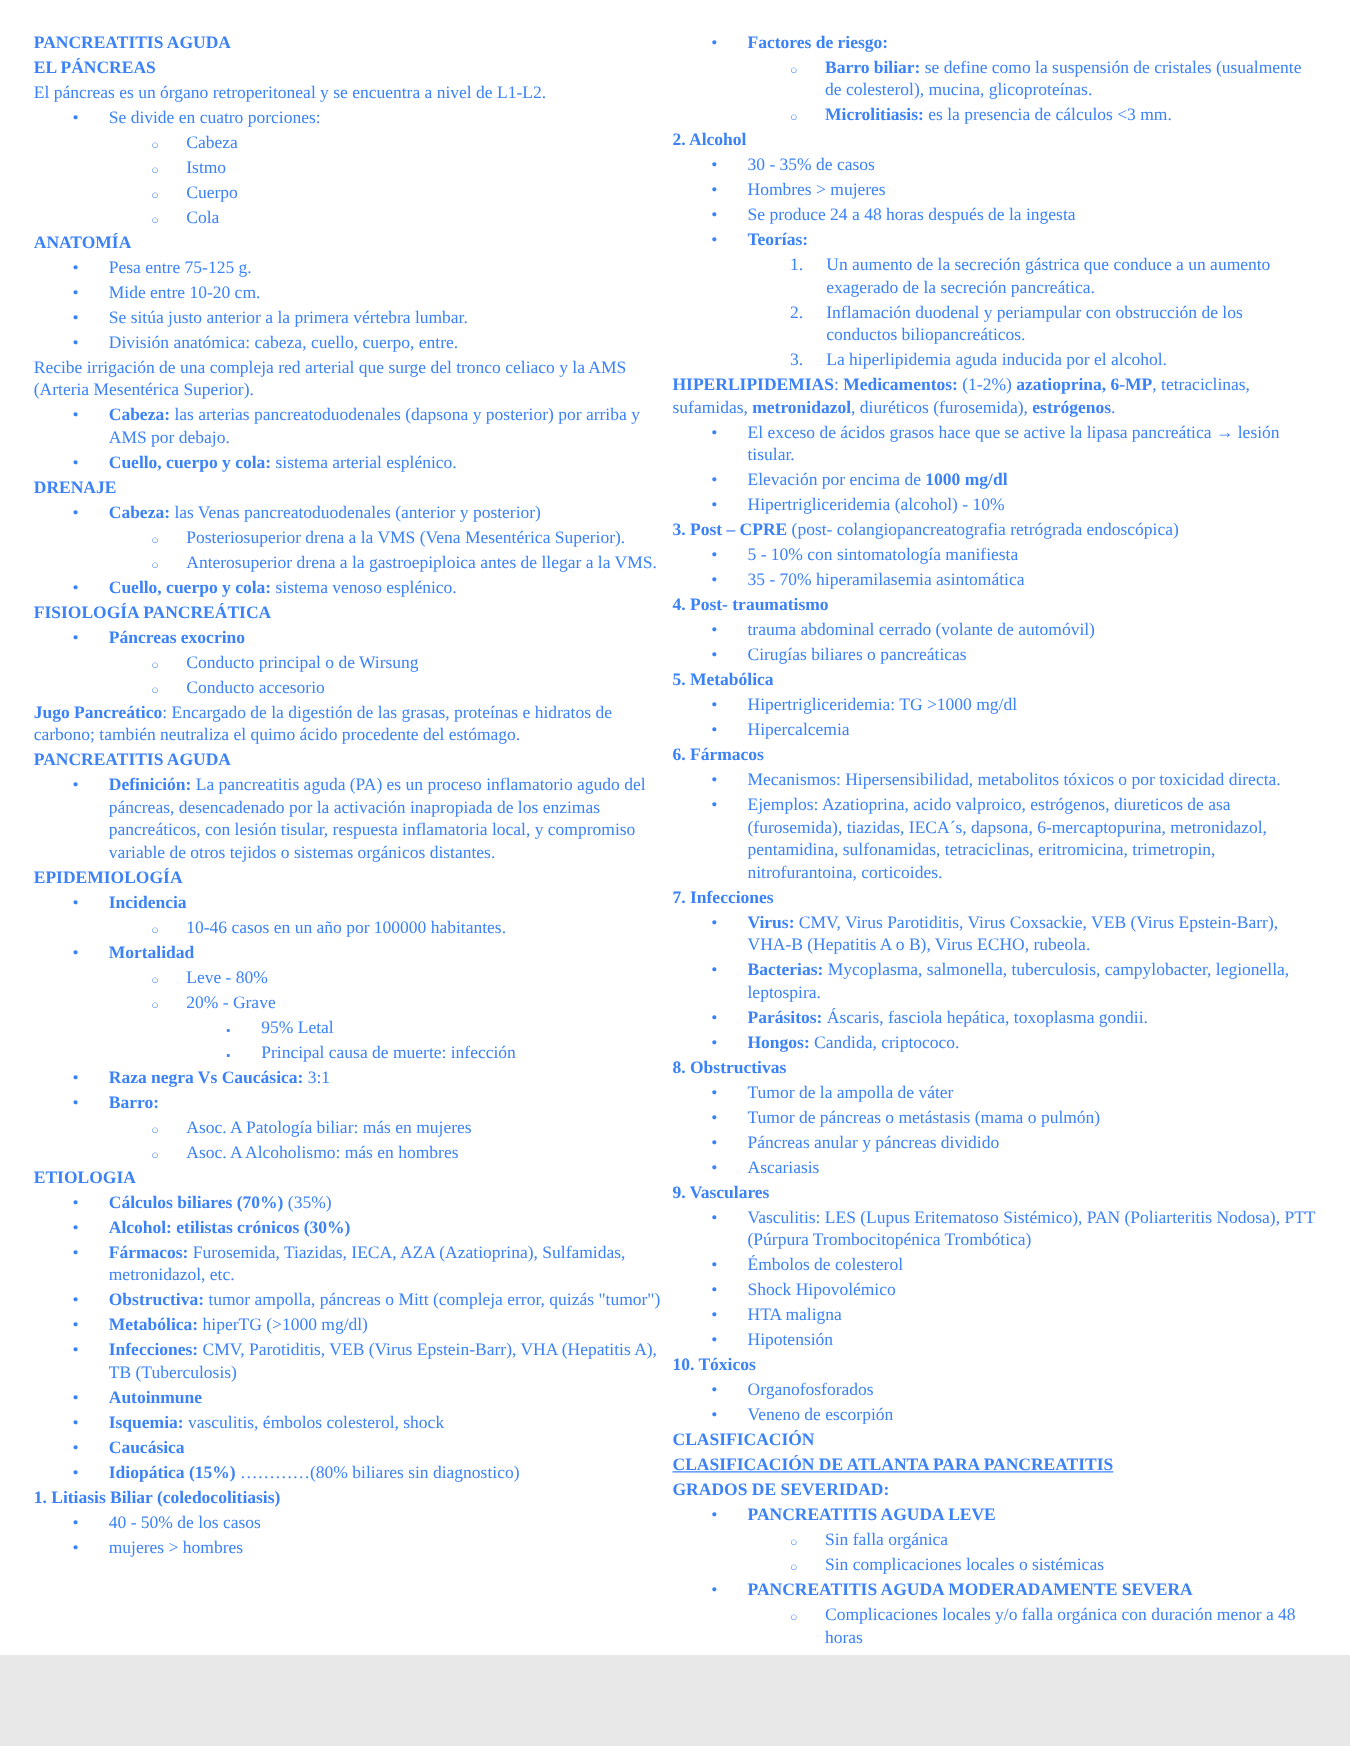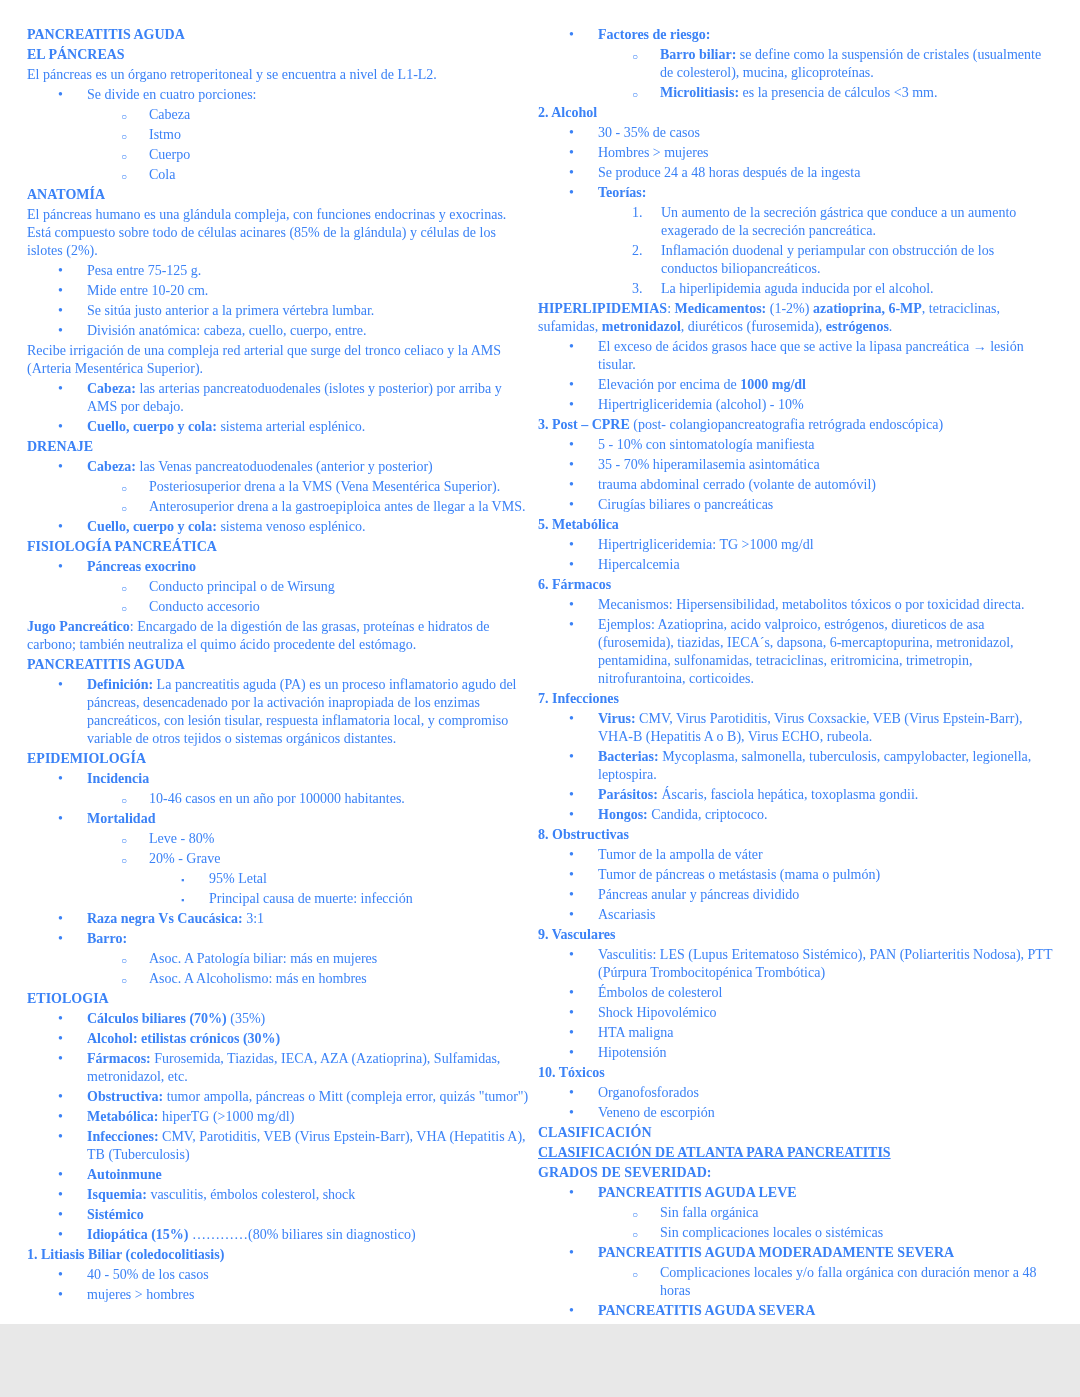--- a/index.html
+++ b/index.html
@@ -34,27 +34,26 @@
   <div class="col col-left">
       <div class="blk h"><span class="bold">PANCREATITIS AGUDA</span></div>
       <div class="blk h"><span class="bold">EL PÁNCREAS</span></div>
       <div class="blk p"><span>El páncreas es un órgano retroperitoneal y se encuentra a nivel de L1-L2.</span></div>
       <div class="blk b1"><span class="marker m-b1">•</span><span>Se divide en cuatro porciones:</span></div>
       <div class="blk b2"><span class="marker m-b2">○</span><span>Cabeza</span></div>
       <div class="blk b2"><span class="marker m-b2">○</span><span>Istmo</span></div>
       <div class="blk b2"><span class="marker m-b2">○</span><span>Cuerpo</span></div>
       <div class="blk b2"><span class="marker m-b2">○</span><span>Cola</span></div>
       <div class="blk h"><span class="bold">ANATOMÍA</span></div>
-      <div class="blk p"><span>El páncreas humano es una glándula compleja, con funciones endocrinas y exocrinas. Está compuesto sobre todo de células acinares (85% de la glándula) y células de los islotes (2%).</span></div>
       <div class="blk b1"><span class="marker m-b1">•</span><span>Pesa entre 75-125 g.</span></div>
       <div class="blk b1"><span class="marker m-b1">•</span><span>Mide entre 10-20 cm.</span></div>
       <div class="blk b1"><span class="marker m-b1">•</span><span>Se sitúa justo anterior a la primera vértebra lumbar.</span></div>
       <div class="blk b1"><span class="marker m-b1">•</span><span>División anatómica: cabeza, cuello, cuerpo, entre.</span></div>
       <div class="blk p"><span>Recibe irrigación de una compleja red arterial que surge del tronco celiaco y la AMS (Arteria Mesentérica Superior).</span></div>
-      <div class="blk b1"><span class="marker m-b1">•</span><span class="bold">Cabeza:</span><span> las arterias pancreatoduodenales (islotes y posterior) por arriba y AMS por debajo.</span></div>
+      <div class="blk b1"><span class="marker m-b1">•</span><span class="bold">Cabeza:</span><span> las arterias pancreatoduodenales (dapsona y posterior) por arriba y AMS por debajo.</span></div>
       <div class="blk b1"><span class="marker m-b1">•</span><span class="bold">Cuello, cuerpo y cola:</span><span> sistema arterial esplénico.</span></div>
       <div class="blk h"><span class="bold">DRENAJE</span></div>
       <div class="blk b1"><span class="marker m-b1">•</span><span class="bold">Cabeza:</span><span> las Venas pancreatoduodenales (anterior y posterior)</span></div>
       <div class="blk b2"><span class="marker m-b2">○</span><span>Posteriosuperior drena a la VMS (Vena Mesentérica Superior).</span></div>
       <div class="blk b2"><span class="marker m-b2">○</span><span>Anterosuperior drena a la gastroepiploica antes de llegar a la VMS.</span></div>
       <div class="blk b1"><span class="marker m-b1">•</span><span class="bold">Cuello, cuerpo y cola:</span><span> sistema venoso esplénico.</span></div>
       <div class="blk h"><span class="bold">FISIOLOGÍA PANCREÁTICA</span></div>
       <div class="blk b1"><span class="marker m-b1">•</span><span class="bold">Páncreas exocrino</span></div>
       <div class="blk b2"><span class="marker m-b2">○</span><span>Conducto principal o de Wirsung</span></div>
       <div class="blk b2"><span class="marker m-b2">○</span><span>Conducto accesorio</span></div>
@@ -75,21 +74,21 @@
       <div class="blk b2"><span class="marker m-b2">○</span><span>Asoc. A Alcoholismo: más en hombres</span></div>
       <div class="blk h"><span class="bold">ETIOLOGIA</span></div>
       <div class="blk b1"><span class="marker m-b1">•</span><span class="bold">Cálculos biliares (70%)</span><span> (35%)</span></div>
       <div class="blk b1"><span class="marker m-b1">•</span><span class="bold">Alcohol: etilistas crónicos (30%)</span></div>
       <div class="blk b1"><span class="marker m-b1">•</span><span class="bold">Fármacos:</span><span> Furosemida, Tiazidas, IECA, AZA (Azatioprina), Sulfamidas, metronidazol, etc.</span></div>
       <div class="blk b1"><span class="marker m-b1">•</span><span class="bold">Obstructiva:</span><span> tumor ampolla, páncreas o Mitt (compleja error, quizás "tumor")</span></div>
       <div class="blk b1"><span class="marker m-b1">•</span><span class="bold">Metabólica:</span><span> hiperTG (&gt;1000 mg/dl)</span></div>
       <div class="blk b1"><span class="marker m-b1">•</span><span class="bold">Infecciones:</span><span> CMV, Parotiditis, VEB (Virus Epstein-Barr), VHA (Hepatitis A), TB (Tuberculosis)</span></div>
       <div class="blk b1"><span class="marker m-b1">•</span><span class="bold">Autoinmune</span></div>
       <div class="blk b1"><span class="marker m-b1">•</span><span class="bold">Isquemia:</span><span> vasculitis, émbolos colesterol, shock</span></div>
-      <div class="blk b1"><span class="marker m-b1">•</span><span class="bold">Sistémico</span></div>
+      <div class="blk b1"><span class="marker m-b1">•</span><span class="bold">Caucásica</span></div>
       <div class="blk b1"><span class="marker m-b1">•</span><span class="bold">Idiopática (15%)</span><span> …………(80% biliares sin diagnostico)</span></div>
       <div class="blk h"><span class="bold">1. Litiasis Biliar (coledocolitiasis)</span></div>
       <div class="blk b1"><span class="marker m-b1">•</span><span>40 - 50% de los casos</span></div>
       <div class="blk b1"><span class="marker m-b1">•</span><span>mujeres &gt; hombres</span></div>
     </div>
   <div class="col col-right">
       <div class="blk b1"><span class="marker m-b1">•</span><span class="bold">Factores de riesgo:</span></div>
       <div class="blk b2"><span class="marker m-b2">○</span><span class="bold">Barro biliar:</span><span> se define como la suspensión de cristales (usualmente de colesterol), mucina, glicoproteínas.</span></div>
       <div class="blk b2"><span class="marker m-b2">○</span><span class="bold">Microlitiasis:</span><span> es la presencia de cálculos &lt;3 mm.</span></div>
       <div class="blk h"><span class="bold">2. Alcohol</span></div>
@@ -100,20 +99,21 @@
       <div class="blk n2"><span class="marker m-n2">1.</span><span>Un aumento de la secreción gástrica que conduce a un aumento exagerado de la secreción pancreática.</span></div>
       <div class="blk n2"><span class="marker m-n2">2.</span><span>Inflamación duodenal y periampular con obstrucción de los conductos biliopancreáticos.</span></div>
       <div class="blk n2"><span class="marker m-n2">3.</span><span>La hiperlipidemia aguda inducida por el alcohol.</span></div>
       <div class="blk p"><span class="bold">HIPERLIPIDEMIAS</span><span>: </span><span class="bold">Medicamentos:</span><span> (1-2%) </span><span class="bold">azatioprina, 6-MP</span><span>, tetraciclinas, sufamidas, </span><span class="bold">metronidazol</span><span>, diuréticos (furosemida), </span><span class="bold">estrógenos</span><span>.</span></div>
       <div class="blk b1"><span class="marker m-b1">•</span><span>El exceso de ácidos grasos hace que se active la lipasa pancreática → lesión tisular.</span></div>
       <div class="blk b1"><span class="marker m-b1">•</span><span>Elevación por encima de </span><span class="bold">1000 mg/dl</span></div>
       <div class="blk b1"><span class="marker m-b1">•</span><span>Hipertrigliceridemia (alcohol) - 10%</span></div>
       <div class="blk h"><span class="bold">3. Post – CPRE</span><span> (post- colangiopancreatografia retrógrada endoscópica)</span></div>
       <div class="blk b1"><span class="marker m-b1">•</span><span>5 - 10% con sintomatología manifiesta</span></div>
       <div class="blk b1"><span class="marker m-b1">•</span><span>35 - 70% hiperamilasemia asintomática</span></div>
+      <div class="blk h"><span class="bold">4. Post- traumatismo</span></div>
       <div class="blk b1"><span class="marker m-b1">•</span><span>trauma abdominal cerrado (volante de automóvil)</span></div>
       <div class="blk b1"><span class="marker m-b1">•</span><span>Cirugías biliares o pancreáticas</span></div>
       <div class="blk h"><span class="bold">5. Metabólica</span></div>
       <div class="blk b1"><span class="marker m-b1">•</span><span>Hipertrigliceridemia: TG &gt;1000 mg/dl</span></div>
       <div class="blk b1"><span class="marker m-b1">•</span><span>Hipercalcemia</span></div>
       <div class="blk h"><span class="bold">6. Fármacos</span></div>
       <div class="blk b1"><span class="marker m-b1">•</span><span>Mecanismos: Hipersensibilidad, metabolitos tóxicos o por toxicidad directa.</span></div>
       <div class="blk b1"><span class="marker m-b1">•</span><span>Ejemplos: Azatioprina, acido valproico, estrógenos, diureticos de asa (furosemida), tiazidas, IECA´s, dapsona, 6-mercaptopurina, metronidazol, pentamidina, sulfonamidas, tetraciclinas, eritromicina, trimetropin, nitrofurantoina, corticoides.</span></div>
       <div class="blk h"><span class="bold">7. Infecciones</span></div>
       <div class="blk b1"><span class="marker m-b1">•</span><span class="bold">Virus:</span><span> CMV, Virus Parotiditis, Virus Coxsackie, VEB (Virus Epstein-Barr), VHA-B (Hepatitis A o B), Virus ECHO, rubeola.</span></div>

